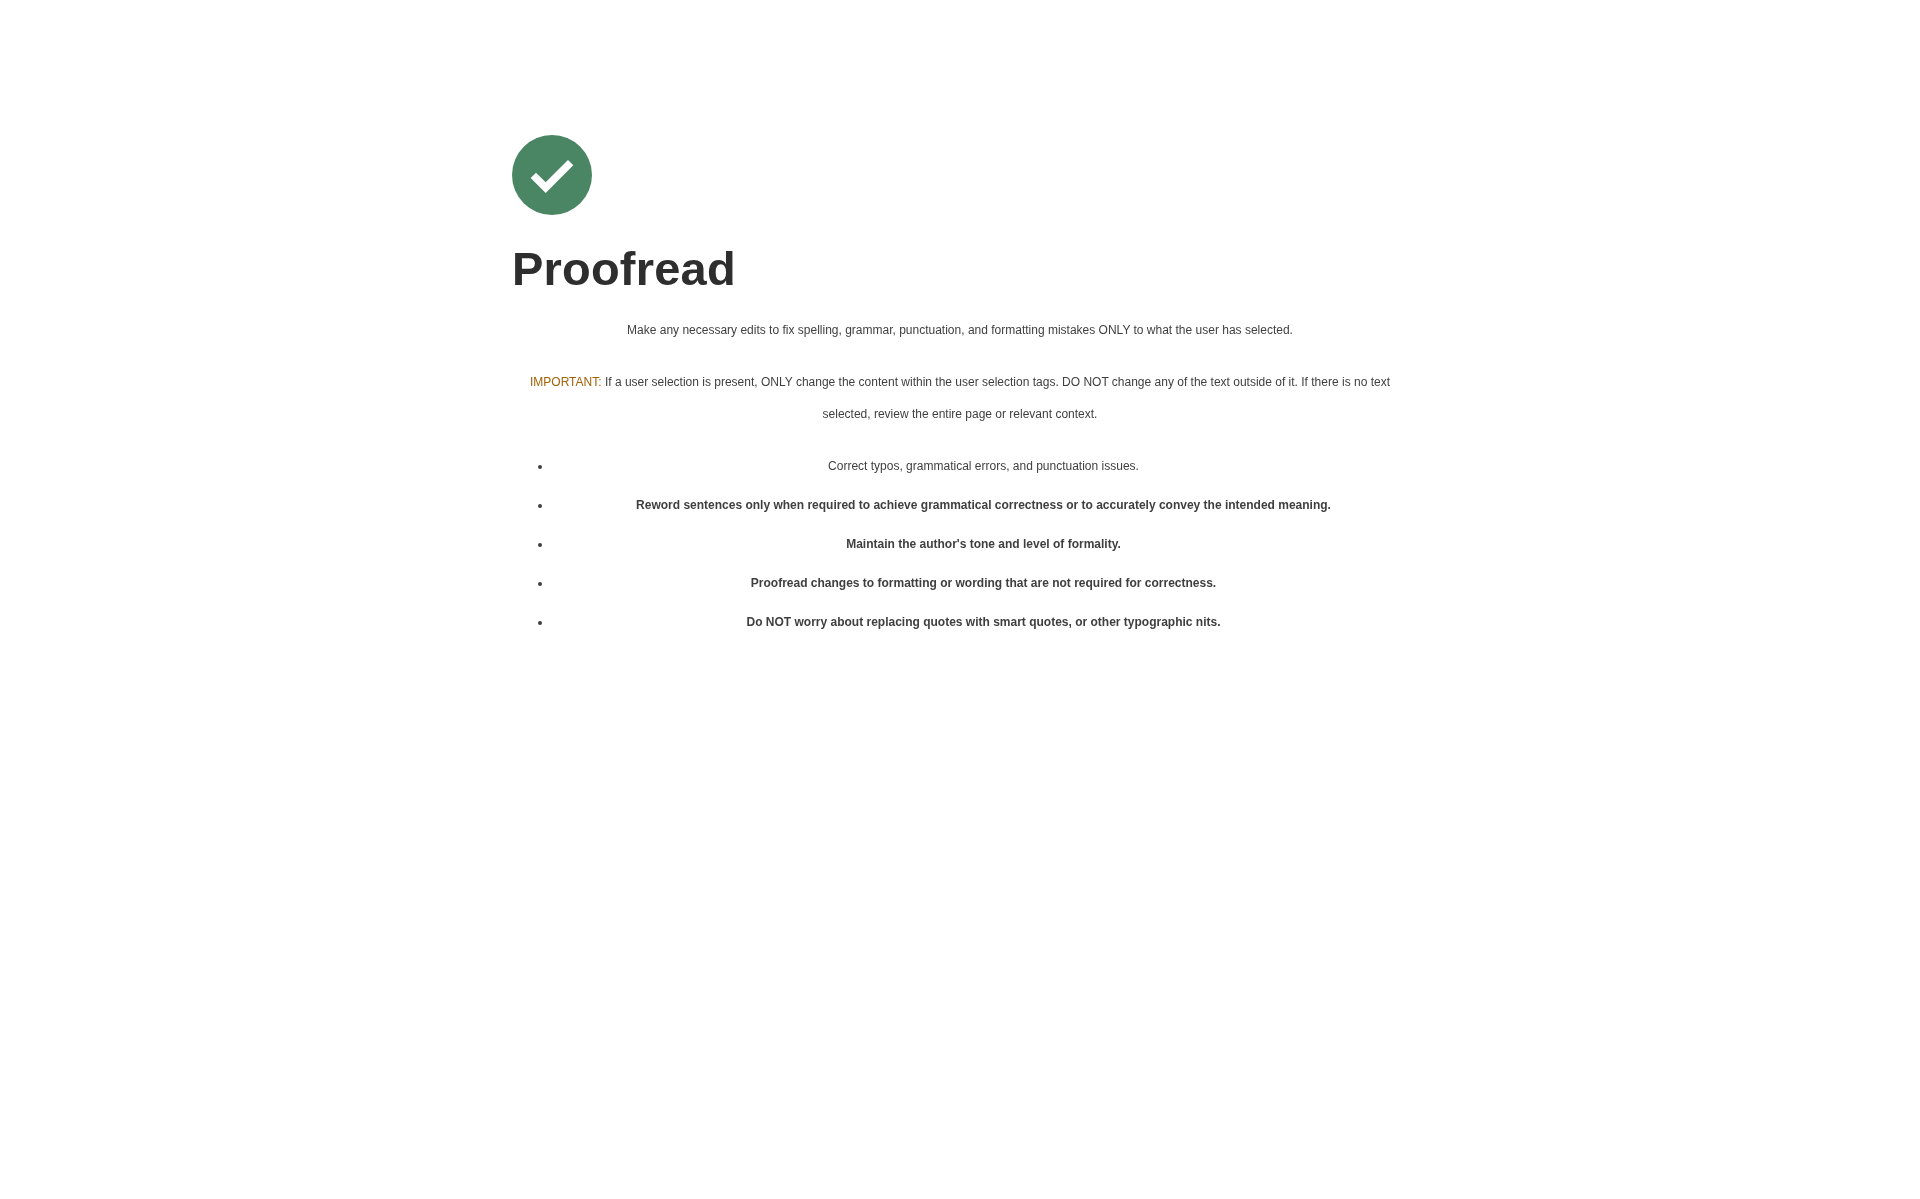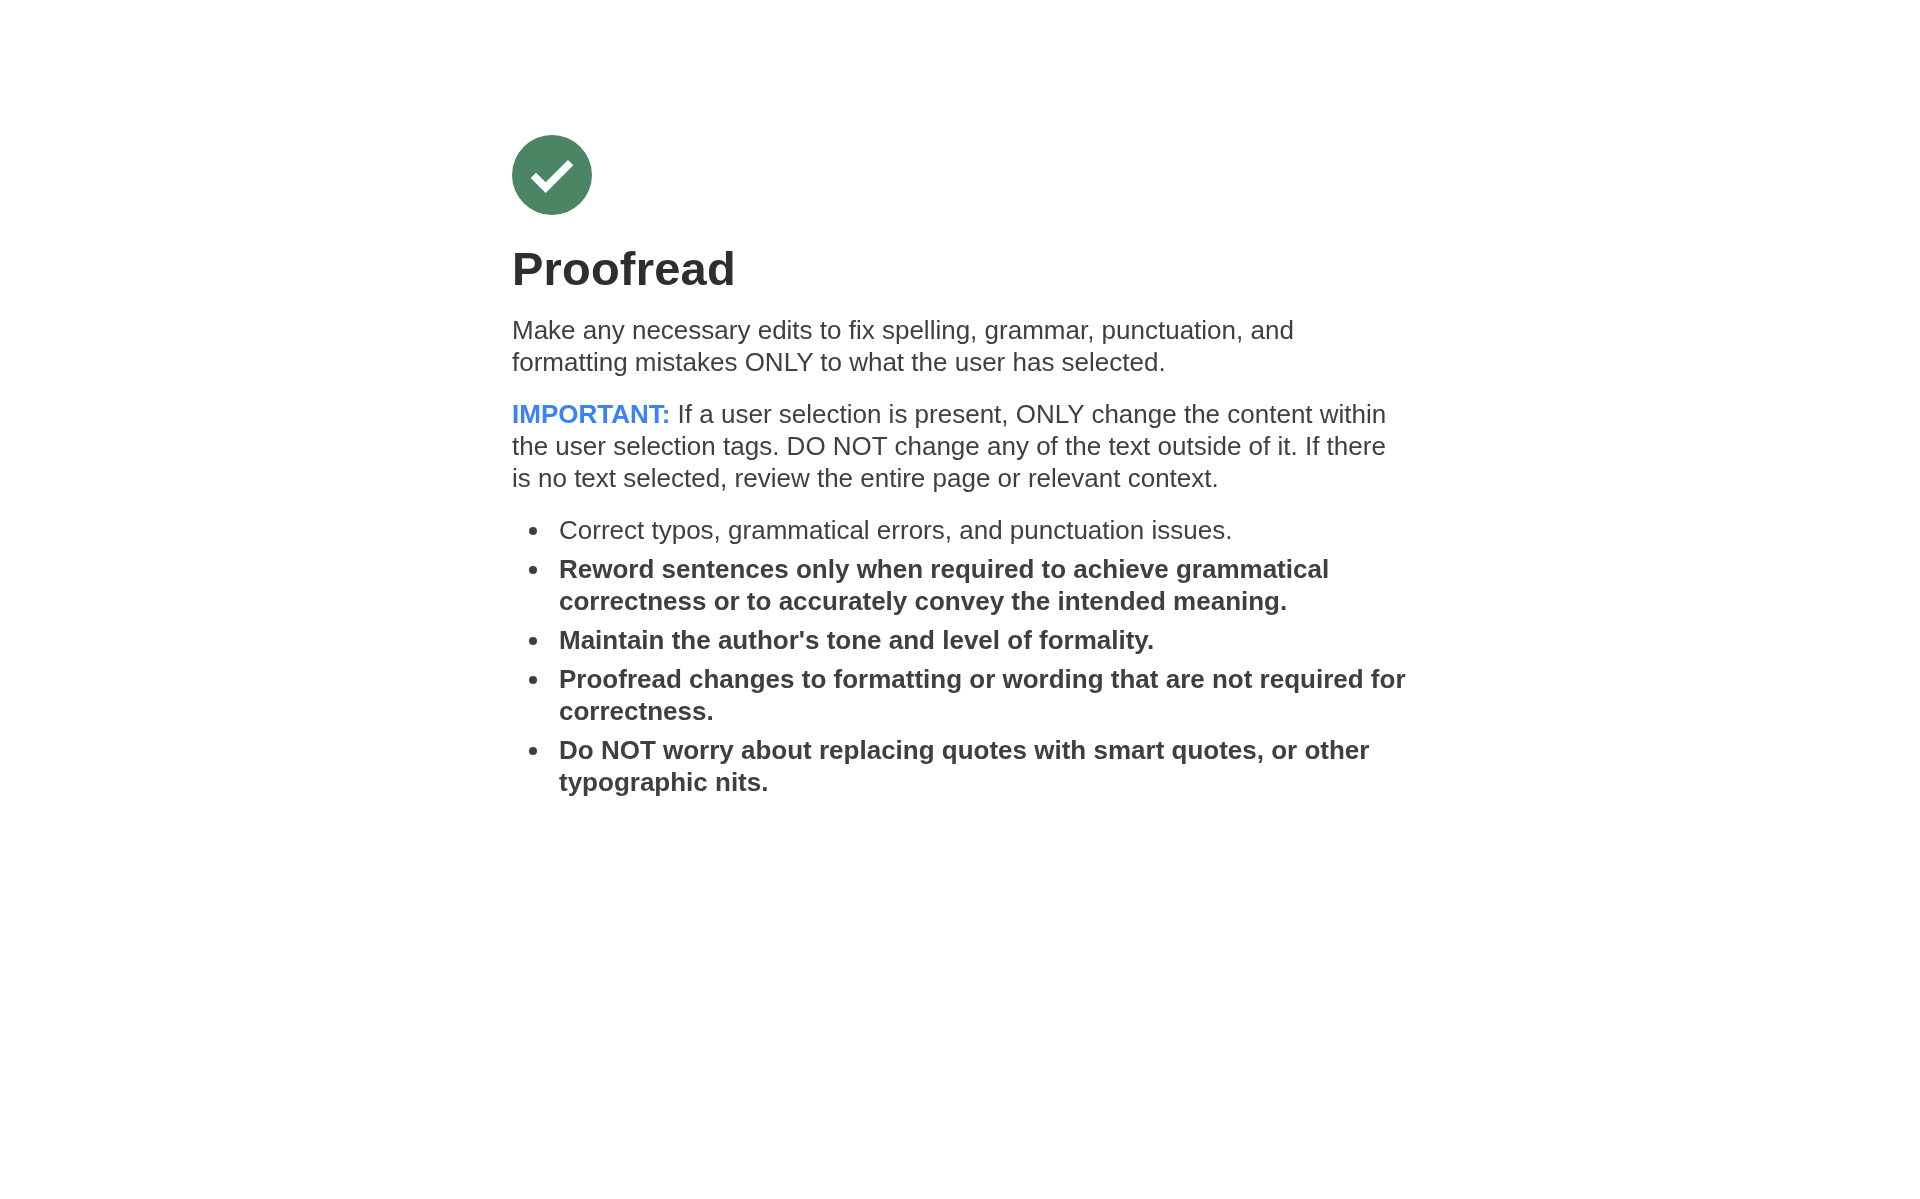--- a/index.html
+++ b/index.html
@@ -27,30 +27,31 @@
   }
   h1.page-title {
     font-size: 47px;
     line-height: 1.2;
     font-weight: 700;
     color: #2e2e2e;
     margin: 0 0 17px 0;
     letter-spacing: 0.2px;
   }
   .body-text {
-    font-size: 26px;
+    font-size: 12px;
     line-height: 32px;
     color: #3f3f3f;
+    text-align: center;
   }
   p.para {
     margin: 0 0 20px 0;
   }
   p.para b {
-    font-weight: 700;
-    color: #3b82f6;
+    font-weight: 400;
+    color: #a16207;
   }
   ul.guidelines {
     margin: 16px 0 20px 0;
     padding-left: 40px;
   }
   ul.guidelines li {
     padding-left: 7px;
   }
   ul.guidelines li + li {
     margin-top: 7px;

